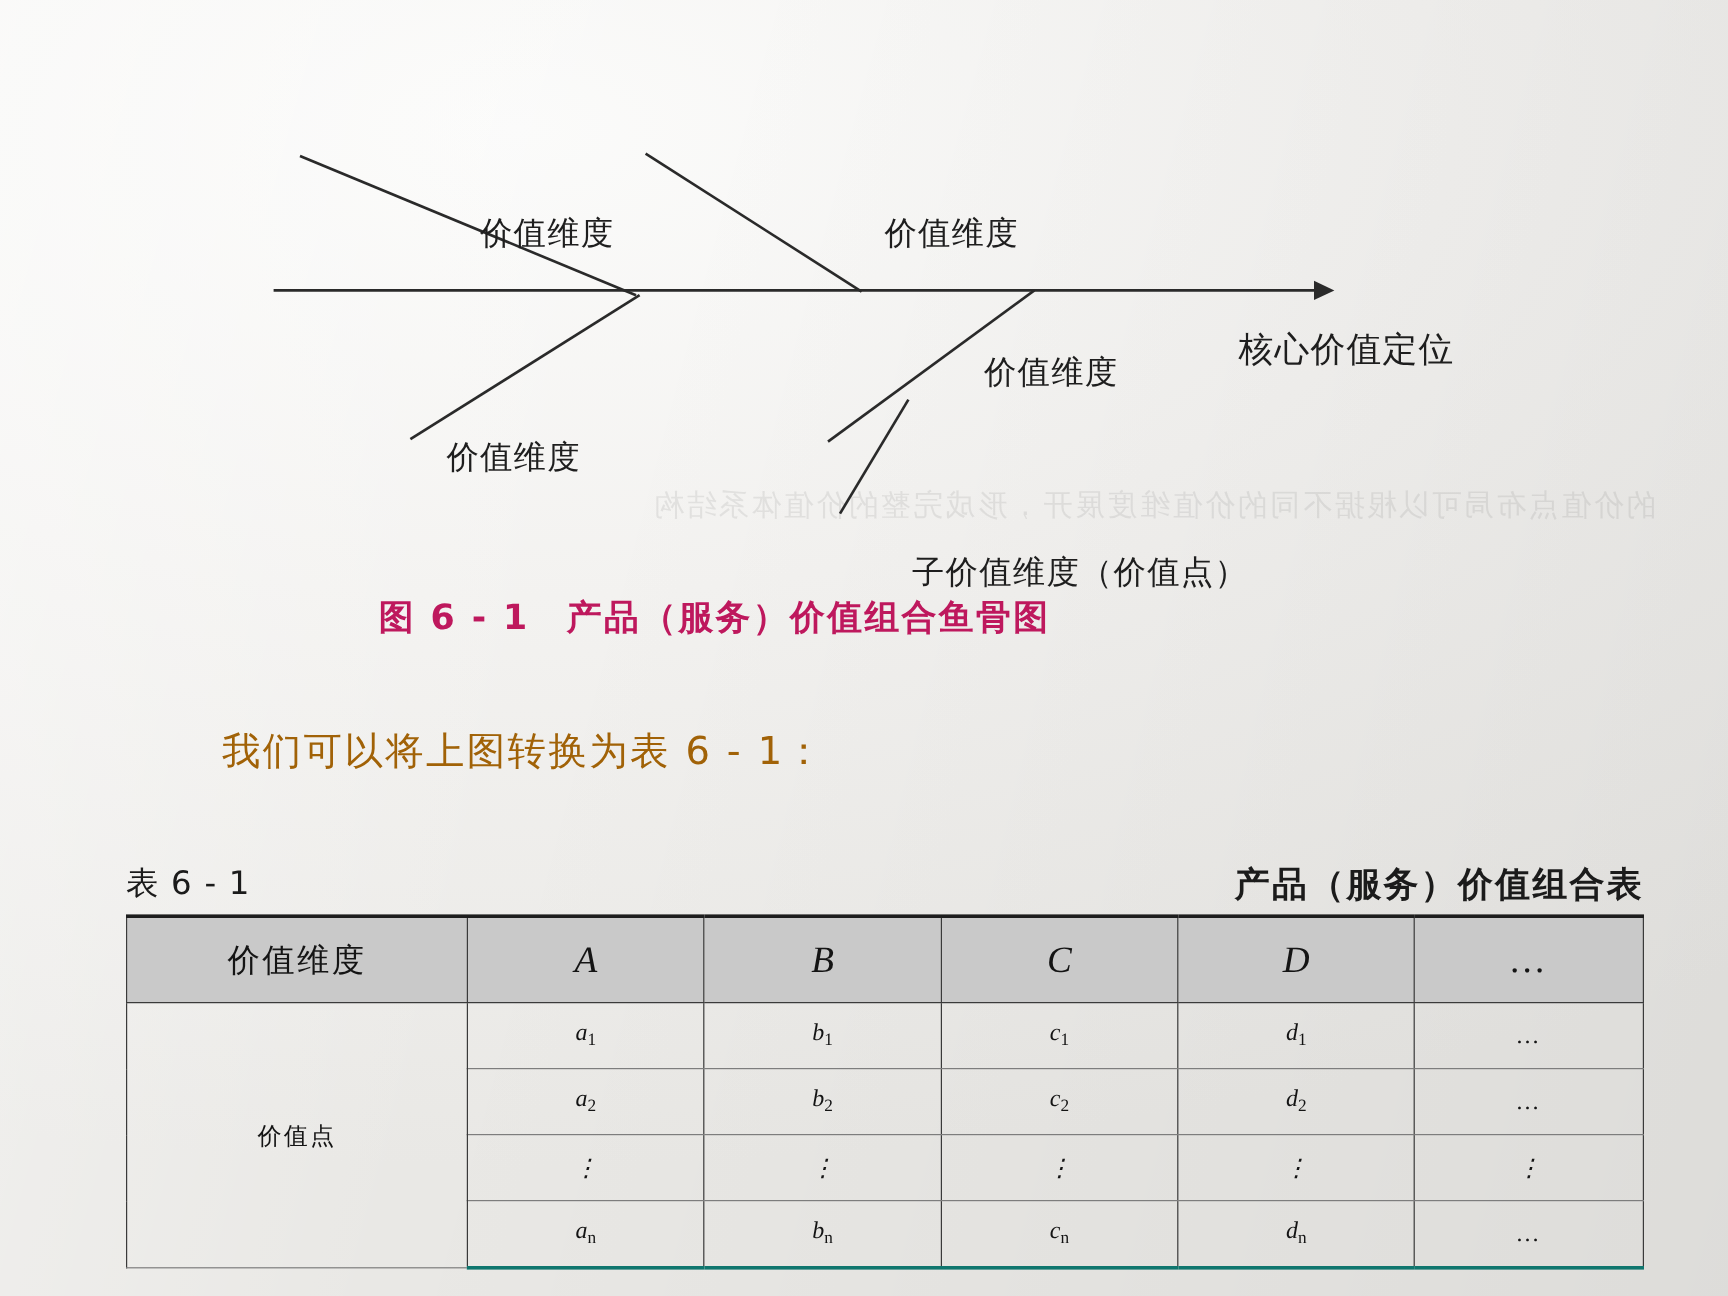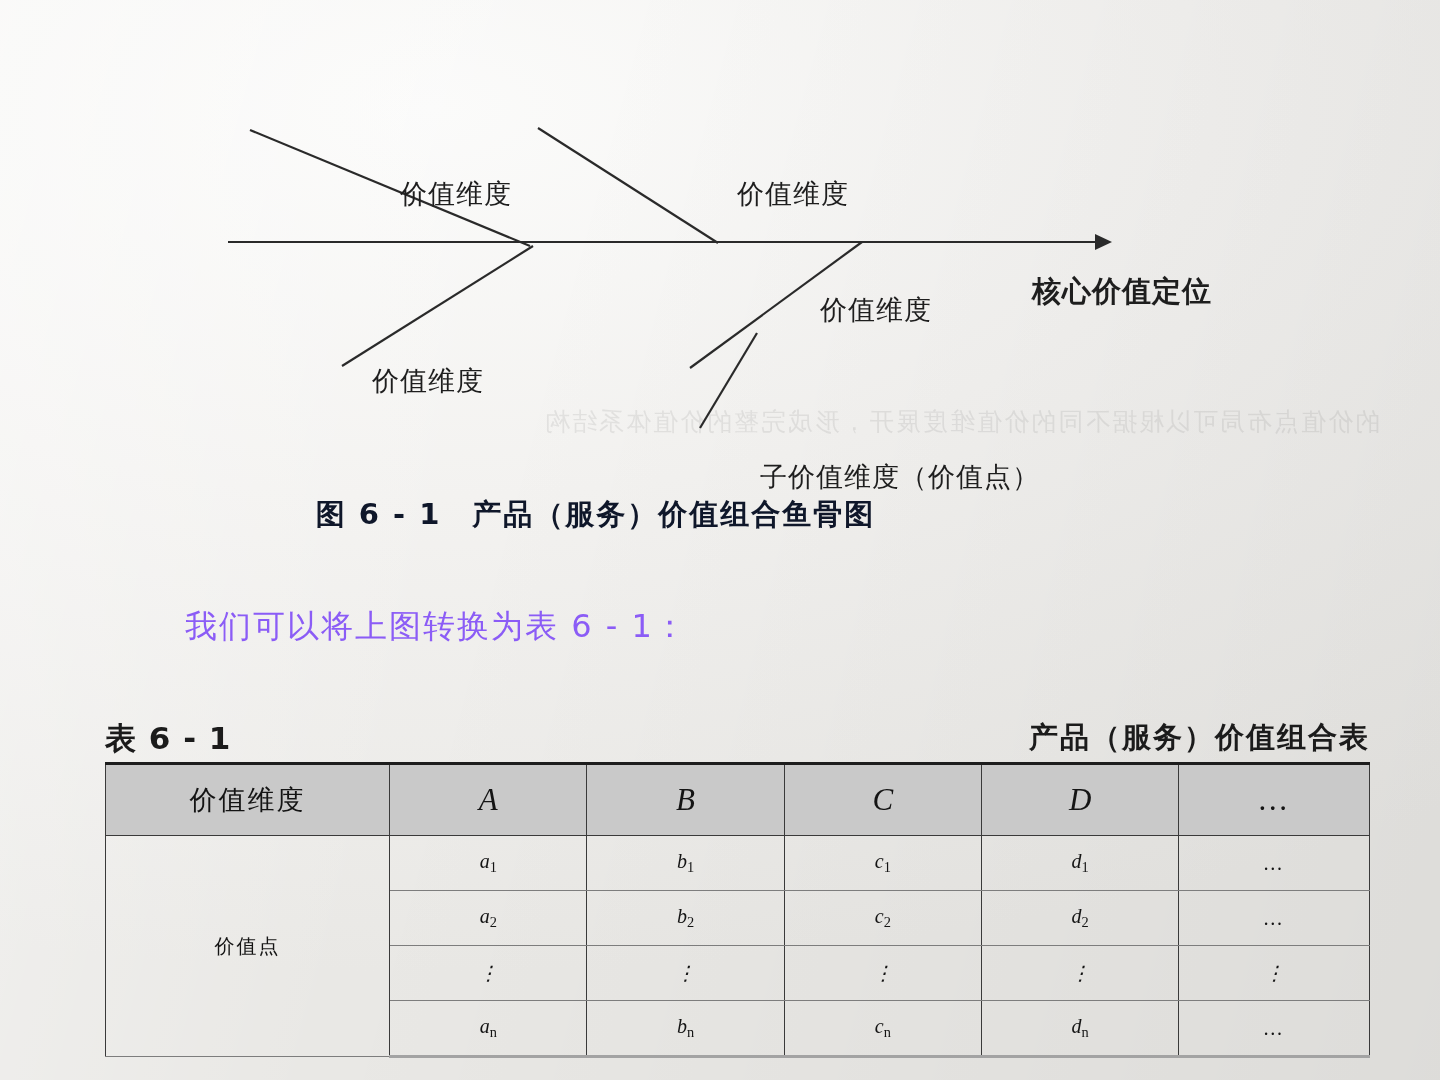--- a/index.html
+++ b/index.html
@@ -62,60 +62,60 @@
   .fig-label {
     position: absolute;
     font-family: "DejaVu Sans", sans-serif;
     font-size: 27px;
     color: #1e1e1e;
     white-space: nowrap;
     letter-spacing: 1px;
   }
   .fig-label.big {
     font-size: 29px;
-    font-weight: 700;
+    font-weight: 400;
   }
   .fig-caption {
     position: absolute;
     left: 0;
     top: 495px;
     width: 1191px;
     text-align: center;
     font-family: "DejaVu Sans", sans-serif;
     font-size: 29px;
     font-weight: 700;
     letter-spacing: 2px;
-    color: #0f172a;
+    color: #be185d;
   }
 
   
   .para {
     position: absolute;
     left: 185px;
     top: 605px;
     font-family: "DejaVu Sans", sans-serif;
     font-size: 32px;
     letter-spacing: 2px;
-    color: #8b5cf6;
+    color: #a16207;
   }
 
   
   .table-head {
     position: absolute;
     left: 105px;
     top: 718px;
     width: 1265px;
     font-family: "DejaVu Sans", sans-serif;
   }
   .table-num {
     position: absolute;
     left: 0;
     top: 0;
-    font-size: 31px;
-    font-weight: 700;
+    font-size: 27px;
+    font-weight: 400;
     letter-spacing: 1px;
   }
   .table-title {
     position: absolute;
     left: 0;
     top: 0;
     width: 1265px;
     text-align: right;
     font-size: 29px;
     font-weight: 700;
@@ -152,21 +152,21 @@
     font-style: normal;
     font-size: 27px;
     letter-spacing: 2px;
   }
   table.value-table tr.data td {
     height: 52px;
     font-size: 20px;
     font-style: italic;
   }
   table.value-table tr.last td {
-    border-bottom: 3px solid #a3a3a3;
+    border-bottom: 3px solid #0f766e;
   }
   td.rowlabel {
     font-family: Liberation Mono, monospace;
     font-style: normal !important;
     font-size: 27px;
     letter-spacing: 2px;
     border-bottom: 3px solid #1d1d1d;
   }
   td.col-first { width: 285px; }
   td.col-ab { width: 197px; }

